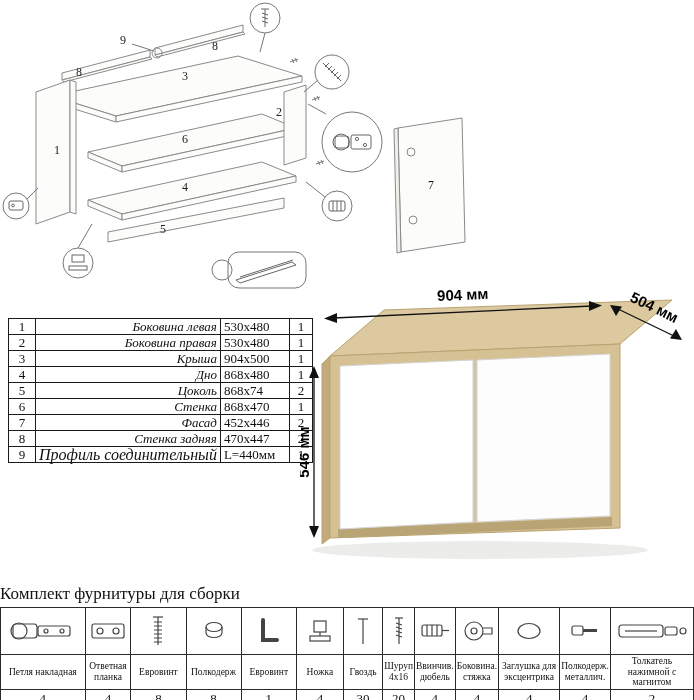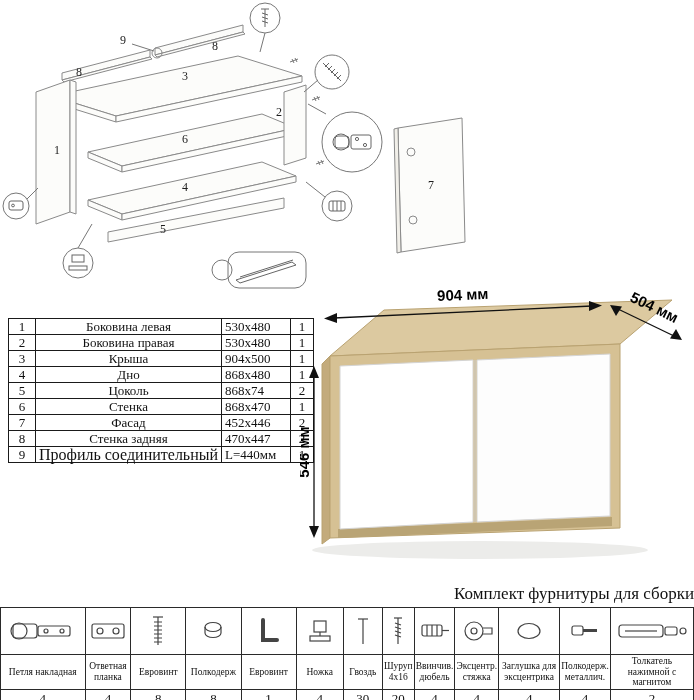--- a/index.html
+++ b/index.html
@@ -5,25 +5,25 @@
   html,body{margin:0;padding:0;}
   body{
     width:694px;height:700px;position:relative;background:#ffffff;
     font-family:"Liberation Serif",serif;overflow:hidden;color:#111;
   }
   .exploded{position:absolute;left:0;top:0;}
   .assembled{position:absolute;left:300px;top:276px;}
   .parts-table{position:absolute;left:8px;top:318px;border-collapse:collapse;background:#fff;}
   .parts-table td{border:1px solid #1a1a1a;font-size:13px;line-height:15px;height:15px;padding:0 3px;white-space:nowrap;}
   .pt-num{width:20px;text-align:center;}
-  .pt-name{width:152px;text-align:center;}
+  .pt-name{width:152px;text-align:right;font-style:italic;}
   .pt-size{width:62px;}
   .pt-qty{width:16px;text-align:center;}
   .hardware{position:absolute;left:0;top:584px;width:694px;}
-  .hw-title{text-align:right;font-size:17px;margin:0 0 3px 0;}
+  .hw-title{text-align:left;font-size:17px;margin:0 0 3px 0;}
   .hw-table{border-collapse:collapse;table-layout:fixed;margin:0 auto;}
   .hw-table td{border:1px solid #2a2a2a;text-align:center;vertical-align:middle;padding:1px;overflow:hidden;}
   .hw-icon-cell{height:44px;}
   .hw-icon-cell svg{display:block;margin:0 auto;}
   .hw-name{font-size:9.5px;line-height:10.5px;height:23px;}
   .hw-qty{font-size:13px;height:16px;}
 </style>
 </head>
 <body>
 
@@ -371,21 +371,21 @@
       <tr>
         <td class="hw-name">Петля накладная</td>
         <td class="hw-name">Ответная планка</td>
         <td class="hw-name">Евровинт</td>
         <td class="hw-name">Полкодерж</td>
         <td class="hw-name">Евровинт</td>
         <td class="hw-name">Ножка</td>
         <td class="hw-name">Гвоздь</td>
         <td class="hw-name">Шуруп 4x16</td>
         <td class="hw-name">Ввинчив. дюбель</td>
-        <td class="hw-name">Эксцентр. стяжка</td>
+        <td class="hw-name">Боковина. стяжка</td>
         <td class="hw-name">Заглушка для эксцентрика</td>
         <td class="hw-name">Полкодерж. металлич.</td>
         <td class="hw-name">Толкатель нажимной с магнитом</td>
       </tr>
       <tr>
         <td class="hw-qty">4</td>
         <td class="hw-qty">4</td>
         <td class="hw-qty">8</td>
         <td class="hw-qty">8</td>
         <td class="hw-qty">1</td>

